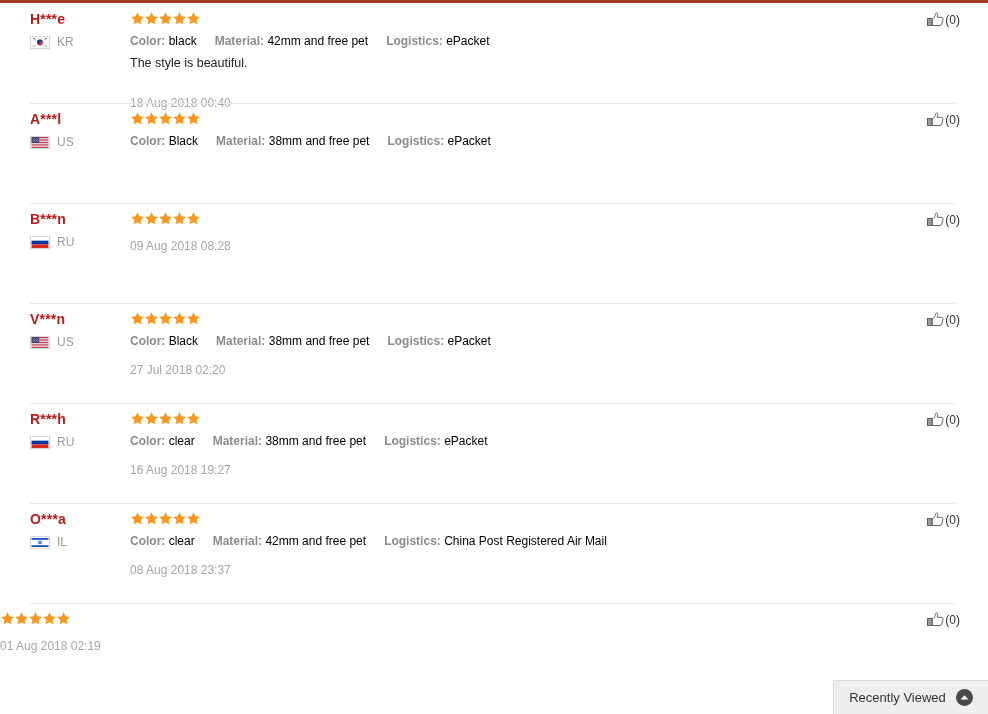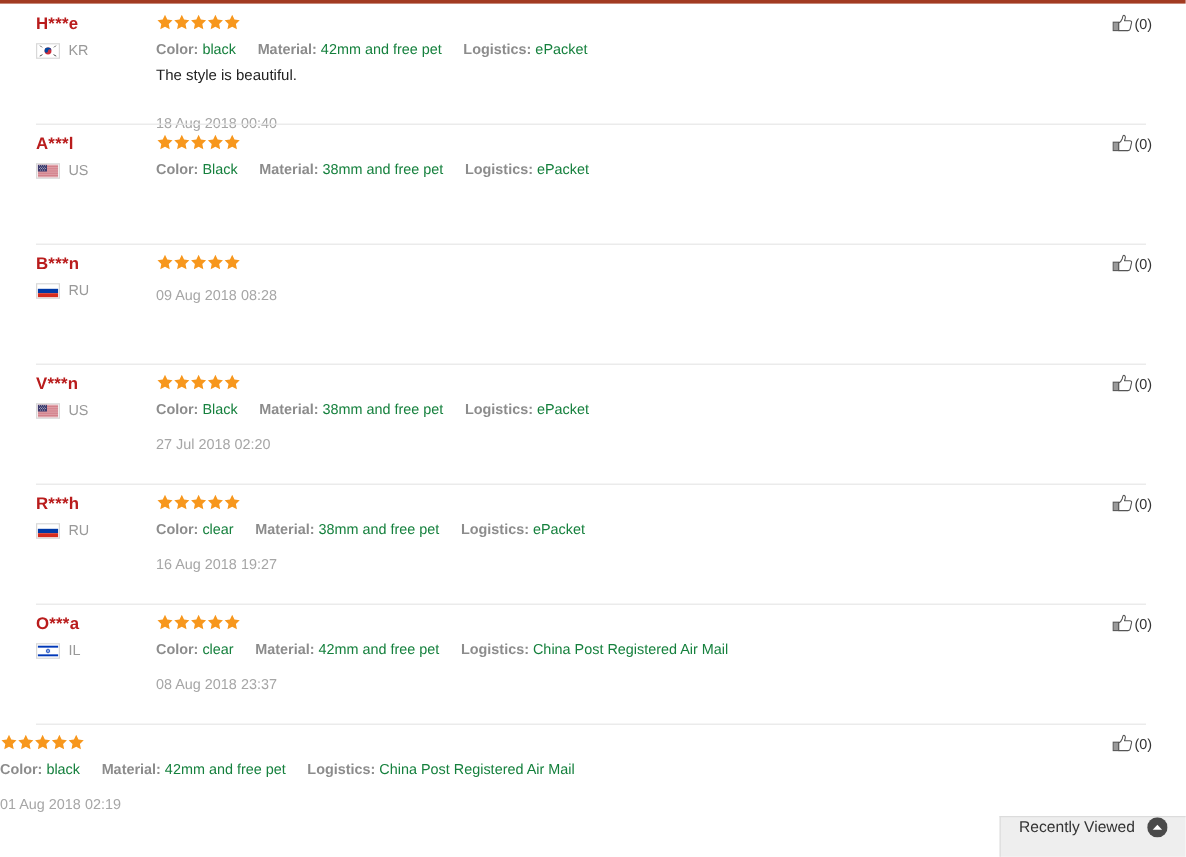--- a/index.html
+++ b/index.html
@@ -120,21 +120,21 @@
   .attr {
     display: inline-block;
     margin-right: 18px;
     font-size: 12px;
   }
   .attr-label {
     color: #8c8c8c;
     font-weight: bold;
   }
   .attr-value {
-    color: #15803d;
+    color: #000000;
   }
 
   .review-text {
     color: #222;
     font-size: 12.5px;
     line-height: 18px;
     margin-bottom: 23px;
     min-height: 0;
   }
 
@@ -181,21 +181,21 @@
     right: 0;
     bottom: 0;
     width: 155px;
     height: 34px;
     background: #eeeeee;
     border: 1px solid #dcdcdc;
     border-right: none;
     border-bottom: none;
     box-sizing: border-box;
     display: flex;
-    align-items: flex-start;
+    align-items: center;
     justify-content: center;
     cursor: pointer;
   }
   #recently-viewed .rv-label {
     color: #333;
     font-size: 13px;
     margin-right: 10px;
   }
   .chevron-circle {
     width: 17px;
@@ -503,21 +503,20 @@
               <path class="star-filled" d="M8 1.4 L10 5.7 L14.7 6.3 L11.3 9.6 L12.2 14.2 L8 12 L3.8 14.2 L4.7 9.6 L1.3 6.3 L6 5.7 Z"></path>
             </svg><svg viewBox="0 0 16 16" xmlns="http://www.w3.org/2000/svg">
               <path class="star-filled" d="M8 1.4 L10 5.7 L14.7 6.3 L11.3 9.6 L12.2 14.2 L8 12 L3.8 14.2 L4.7 9.6 L1.3 6.3 L6 5.7 Z"></path>
             </svg><svg viewBox="0 0 16 16" xmlns="http://www.w3.org/2000/svg">
               <path class="star-filled" d="M8 1.4 L10 5.7 L14.7 6.3 L11.3 9.6 L12.2 14.2 L8 12 L3.8 14.2 L4.7 9.6 L1.3 6.3 L6 5.7 Z"></path>
             </svg><svg viewBox="0 0 16 16" xmlns="http://www.w3.org/2000/svg">
               <path class="star-filled" d="M8 1.4 L10 5.7 L14.7 6.3 L11.3 9.6 L12.2 14.2 L8 12 L3.8 14.2 L4.7 9.6 L1.3 6.3 L6 5.7 Z"></path>
             </svg><svg viewBox="0 0 16 16" xmlns="http://www.w3.org/2000/svg">
               <path class="star-filled" d="M8 1.4 L10 5.7 L14.7 6.3 L11.3 9.6 L12.2 14.2 L8 12 L3.8 14.2 L4.7 9.6 L1.3 6.3 L6 5.7 Z"></path>
             </svg></div>
-          <div class="attrs"><span class="attr"><span class="attr-label">Color:</span> <span class="attr-value">black</span></span><span class="attr"><span class="attr-label">Material:</span> <span class="attr-value">42mm and free pet</span></span><span class="attr"><span class="attr-label">Logistics:</span> <span class="attr-value">China Post Registered Air Mail</span></span></div>
           <div class="review-date">01 Aug 2018 02:19</div>
         </div>
         <div class="helpful-col"><a class="helpful-btn">
             <span class="thumb-icon"><svg viewBox="0 0 17 17" xmlns="http://www.w3.org/2000/svg">
                 <rect x="0.5" y="7.5" width="4.6" height="7" fill="#9a9a9a" stroke="#555" stroke-width="0.9"></rect>
                 <path d="M5.3 8.2 C6.4 7.5 7.6 6.2 8.2 4.6 C8.6 3.4 8.4 2.2 9.2 1.9 C10.1 1.6 10.9 2.3 10.8 3.6 C10.7 4.7 10.1 5.9 10.1 6.3 L14.6 6.3 C15.6 6.3 16.2 7.0 16.0 7.8 L14.8 13.1 C14.6 14.0 13.9 14.5 13.0 14.5 L5.3 14.5 Z" fill="#ffffff" stroke="#555" stroke-width="0.9" stroke-linejoin="round"></path>
               </svg></span>
             <span class="helpful-count">(0)</span>
           </a></div>
       </div>

